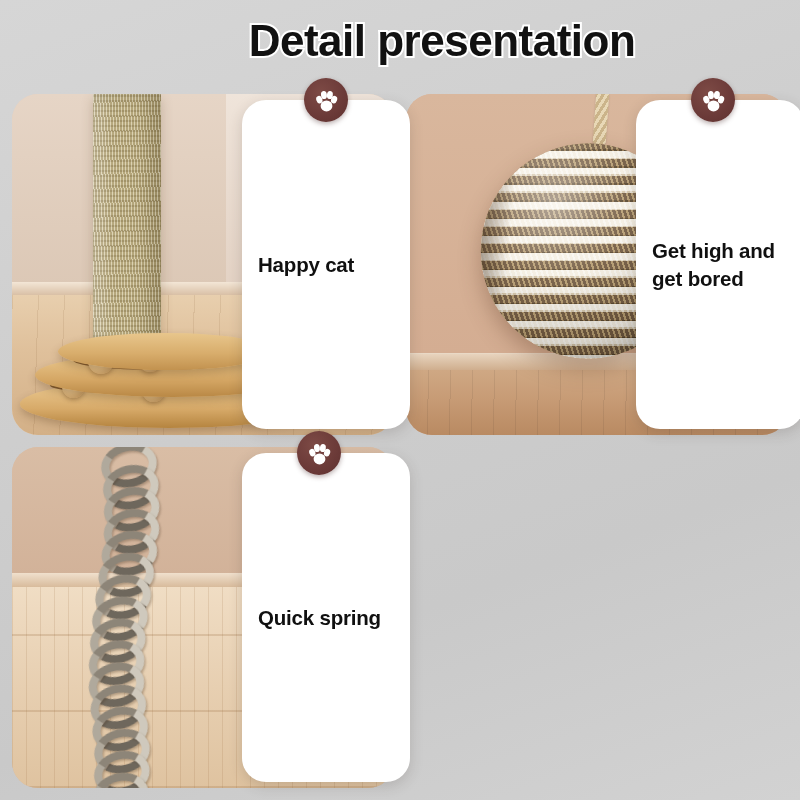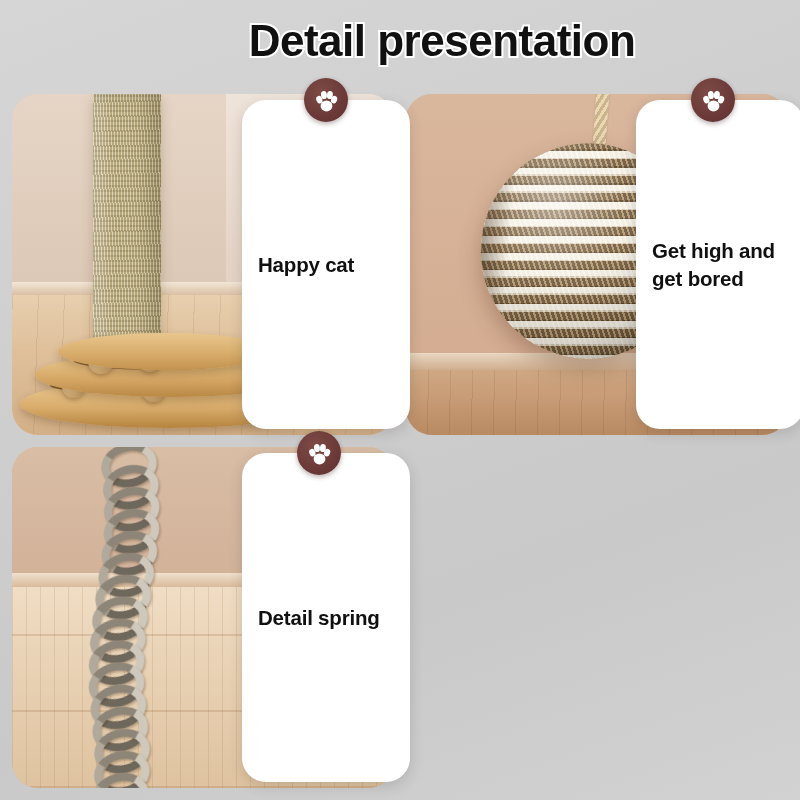--- a/index.html
+++ b/index.html
@@ -401,21 +401,21 @@
             <div class="coil" style="top: 198px; left: 7.84048px;"></div>
             <div class="coil" style="top: 220px; left: 9.4723px;"></div>
             <div class="coil" style="top: 242px; left: 12.1446px;"></div>
             <div class="coil" style="top: 264px; left: 15.1577px;"></div>
             <div class="coil" style="top: 286px; left: 17.7114px;"></div>
             <div class="coil" style="top: 308px; left: 19.1408px;"></div>
             <div class="coil" style="top: 330px; left: 19.113px;"></div>
           </div>
       </div>
       <div class="text-card">
-        <div class="card-label">Detail spring</div>
+        <div class="card-label">Quick spring</div>
         <div class="paw-badge">
           <svg viewBox="0 0 64 64" aria-hidden="true">
             <ellipse cx="32" cy="45" rx="14" ry="13" fill="#ffffff"></ellipse>
             <ellipse cx="15" cy="30" rx="7.2" ry="9" fill="#ffffff" transform="rotate(-18 15 30)"></ellipse>
             <ellipse cx="26" cy="19" rx="7" ry="9.5" fill="#ffffff" transform="rotate(-7 26 19)"></ellipse>
             <ellipse cx="40" cy="19" rx="7" ry="9.5" fill="#ffffff" transform="rotate(7 40 19)"></ellipse>
             <ellipse cx="50" cy="30" rx="7.2" ry="9" fill="#ffffff" transform="rotate(18 50 30)"></ellipse>
           </svg>
         </div>
       </div>

